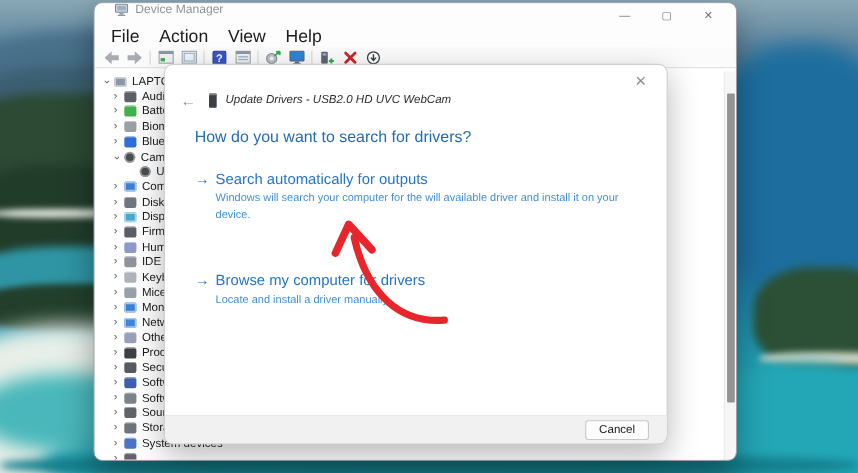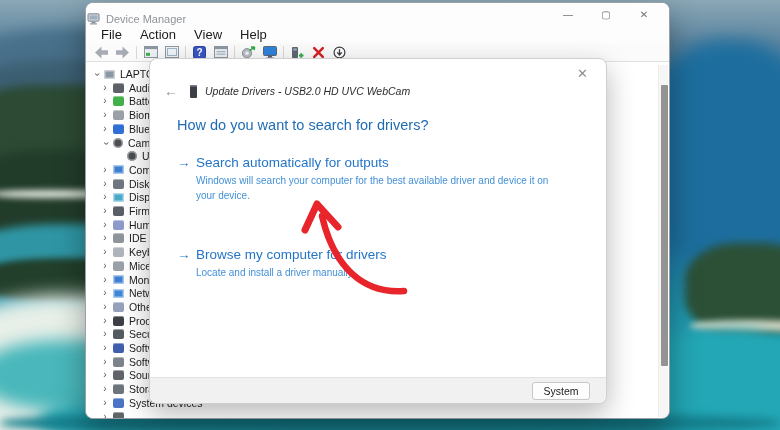--- a/index.html
+++ b/index.html
@@ -25,28 +25,28 @@
   .b-deepright{left:640px;top:40px;width:180px;height:230px;background:#1d6e9e;filter:blur(9px);}
   .b-headland{left:685px;top:243px;width:130px;height:92px;background:#2c5036;filter:blur(4px);border-radius:40%;}
   .b-headbeach{left:690px;top:320px;width:120px;height:12px;background:#cfd4c2;filter:blur(3px);}
   .b-turqright{left:650px;top:330px;width:160px;height:120px;background:#23a7b6;filter:blur(7px);}
   .b-bottom{left:0;top:412px;width:780px;height:22px;background:#157f8d;filter:blur(4px);}
 
   
   .win{position:absolute;left:85px;top:2px;width:585px;height:417px;
     background:#fff;border:1px solid #9aa0a6;border-radius:8px;
     box-shadow:0 12px 30px rgba(0,0,0,.35);overflow:hidden;}
-  .titlebar{position:relative;height:22px;display:flex;align-items:flex-end;padding:0 1px;background:#fdfdfd;}
+  .titlebar{position:relative;height:22px;display:flex;align-items:flex-start;padding:0 18px;background:#fdfdfd;}
   .title-icon{display:inline-flex;margin-right:6px;}
   .title-text{font-size:11px;color:#8f9399;}
   .win-controls{position:absolute;right:6px;top:0;height:22px;display:flex;}
   .wc{width:38px;height:22px;display:flex;align-items:center;justify-content:center;
     color:#6d7177;font-size:10px;}
   .menubar{height:18px;display:flex;align-items:center;padding-left:6px;background:#fdfdfd;}
-  .menu-item{font-size:13px;color:#1b1b1b;padding:0 9px;}
+  .menu-item{font-size:16px;color:#1b1b1b;padding:0 9px;}
   .toolbar{height:19px;display:flex;align-items:center;padding-left:5px;background:#fbfbfb;
     border-bottom:1px solid #e1e1e1;}
   .tb-btn{width:21px;height:17px;display:flex;align-items:center;justify-content:center;}
   .tb-sep{width:1px;height:13px;background:#d8d8d8;margin:0 3px;}
 
   
   .tree{position:absolute;left:0;top:62px;right:12px;bottom:0;overflow:hidden;background:#fff;}
   .trow{position:absolute;left:0;height:14px;display:flex;align-items:center;white-space:nowrap;width:100%;}
   .chev{display:inline-block;width:10px;font-size:10px;color:#5a5a5a;text-align:center;
     transform-origin:50% 55%;line-height:10px;}
@@ -354,34 +354,34 @@
       <span class="dlg-back">←</span>
       <span class="dev-icon"></span>
       <span class="dlg-title">Update Drivers - USB2.0 HD UVC WebCam</span>
     </div>
     <div class="dlg-heading">How do you want to search for drivers?</div>
 
     <div class="opt opt1">
       <span class="opt-arrow">→</span>
       <span>
         <div class="opt-label">Search automatically for outputs</div>
-        <div class="opt-desc">Windows will search your computer for the best available driver and device it on your device.</div>
+        <div class="opt-desc">Windows will search your computer for the will available driver and install it on your device.</div>
       </span>
     </div>
 
     <div class="opt opt2">
       <span class="opt-arrow">→</span>
       <span>
         <div class="opt-label">Browse my computer for drivers</div>
         <div class="opt-desc">Locate and install a driver manually.</div>
       </span>
     </div>
 
     <div class="dlg-footer">
-      <div class="cancel-btn">System</div>
+      <div class="cancel-btn">Cancel</div>
     </div>
   </div>
 
   <svg class="annot" viewBox="0 0 780 430">
     <path d="M404 291 C 364 294 334 268 322 216" stroke="#e8252b" stroke-width="6.5" fill="none" stroke-linecap="round"></path>
     <path d="M305 230 L317 204 L338 227" stroke="#e8252b" stroke-width="7" fill="none" stroke-linecap="round" stroke-linejoin="round"></path>
   </svg>
 
 </div>
 

